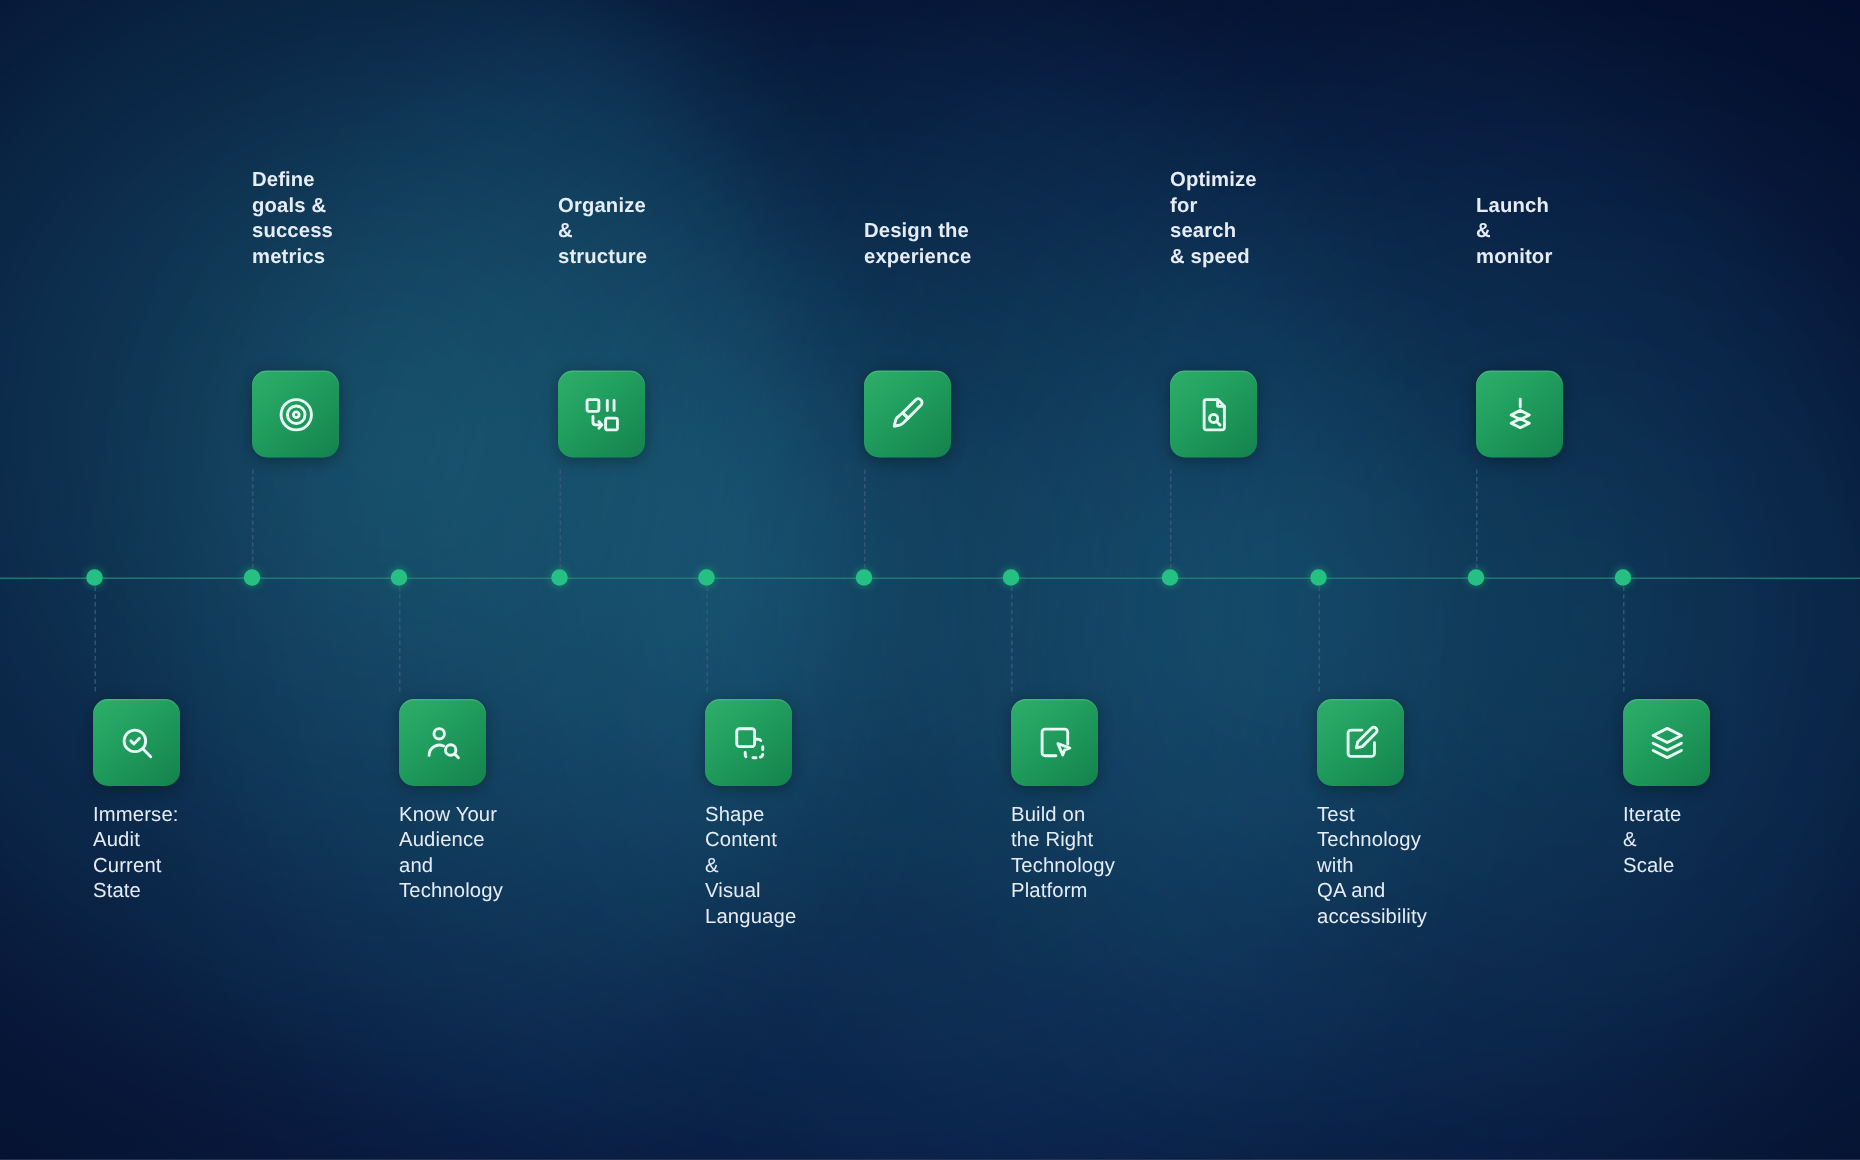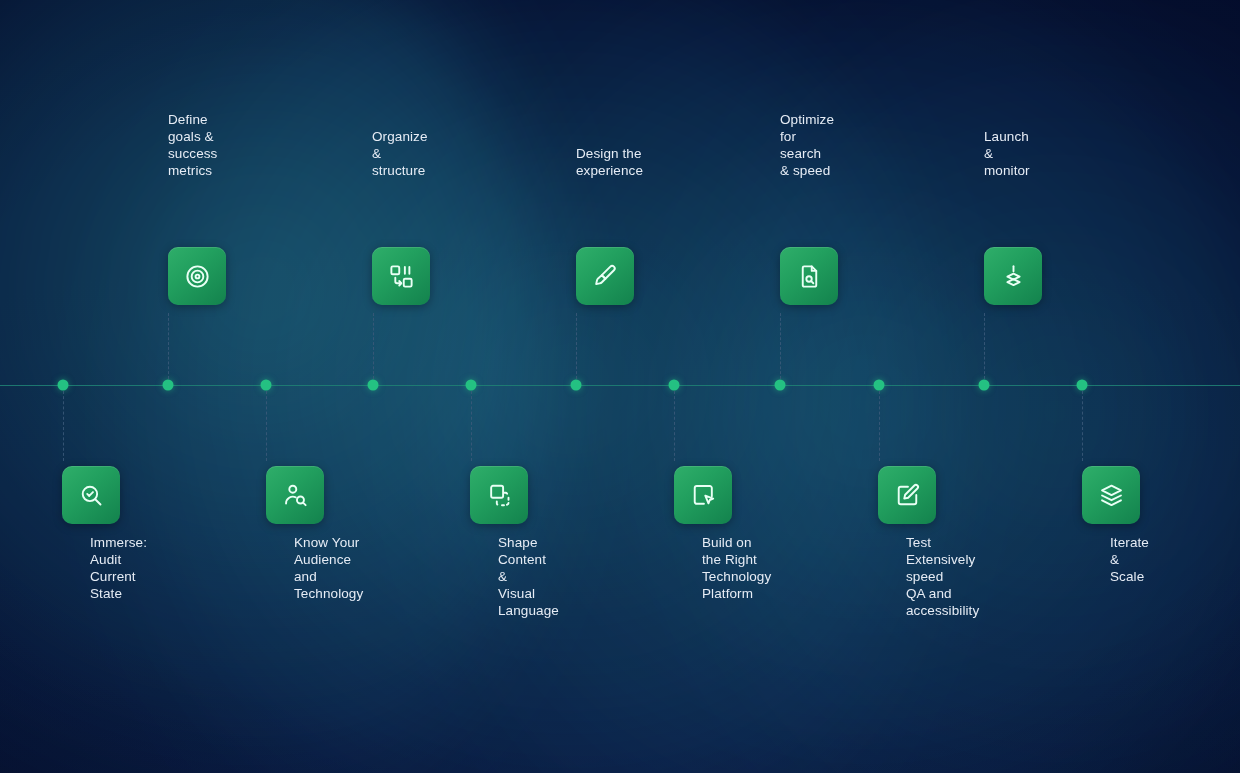--- a/index.html
+++ b/index.html
@@ -94,26 +94,26 @@
 
   .label {
     color:#e6ecf5;
     font-size:13.5px;
     line-height:17px;
     white-space:pre-line;
     letter-spacing:.1px;
   }
 
   
-  .node.top .label { position:absolute; left:0; bottom:68px; }
+  .node.top .label { position:absolute; left:0; bottom:68px;font-weight:bold; }
   .node.top .tile  { position:absolute; left:0; top:0; }
 
   
   .node.bottom .tile  { position:absolute; left:0; top:0; }
-  .node.bottom .label { position:absolute; left:0; top:68px;margin-left:28px; }
+  .node.bottom .label { position:absolute; left:0; top:68px; }
 </style>
 </head>
 <body>
 
 <div id="bg">
   <div class="base"></div>
   <div class="glow g1"></div>
   <div class="glow g2"></div>
   <div class="glow g3"></div>
   <div class="glow g4"></div>
@@ -268,21 +268,21 @@
       </div>
       <div class="node bottom" style="left: 878px; top: 466px;">
         <div class="tile">
           <span>
             <svg viewBox="0 0 24 24">
               <path d="M12.4 4.2H6A1.8 1.8 0 0 0 4.2 6v12A1.8 1.8 0 0 0 6 19.8h12a1.8 1.8 0 0 0 1.8-1.8v-6.4"></path>
               <path d="M18.1 3.1a1.9 1.9 0 0 1 2.7 2.7L12.6 14l-3.5.8.8-3.5z"></path>
             </svg>
           </span>
         </div>
-        <div class="label">Test Extensively speed
+        <div class="label">Test Technology with
 QA and accessibility</div>
       </div>
       <div class="node bottom" style="left: 1082px; top: 466px;">
         <div class="tile">
           <span>
             <svg viewBox="0 0 24 24">
               <path d="M12 3.2l8.4 4.2L12 11.6 3.6 7.4z"></path>
               <path d="M3.6 12L12 16.2 20.4 12"></path>
               <path d="M3.6 16.3L12 20.5l8.4-4.2"></path>
             </svg>

